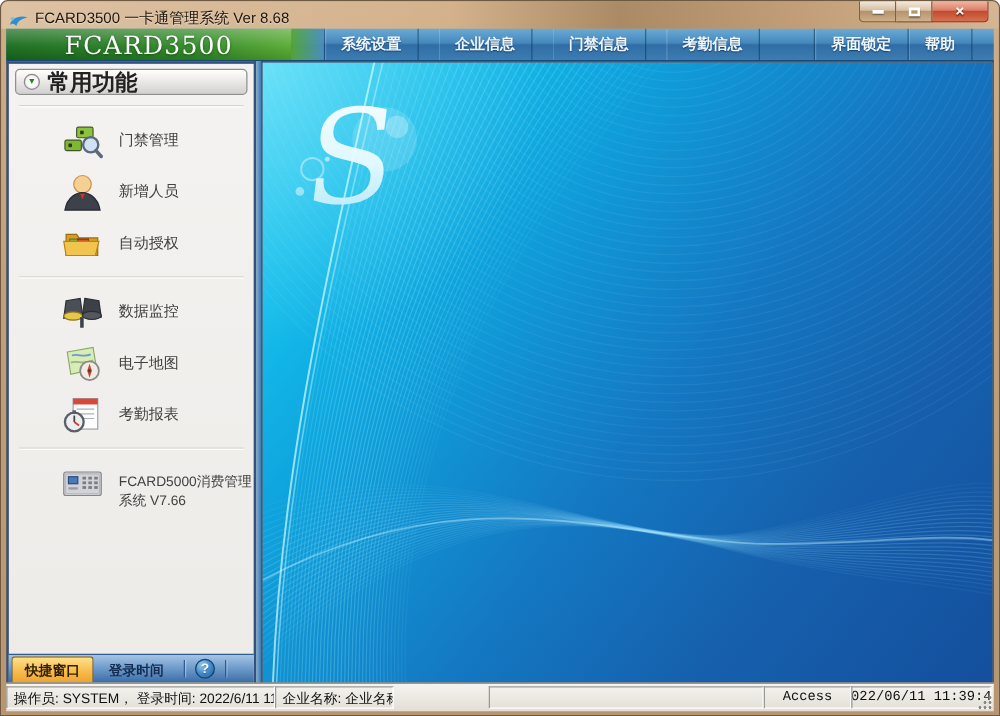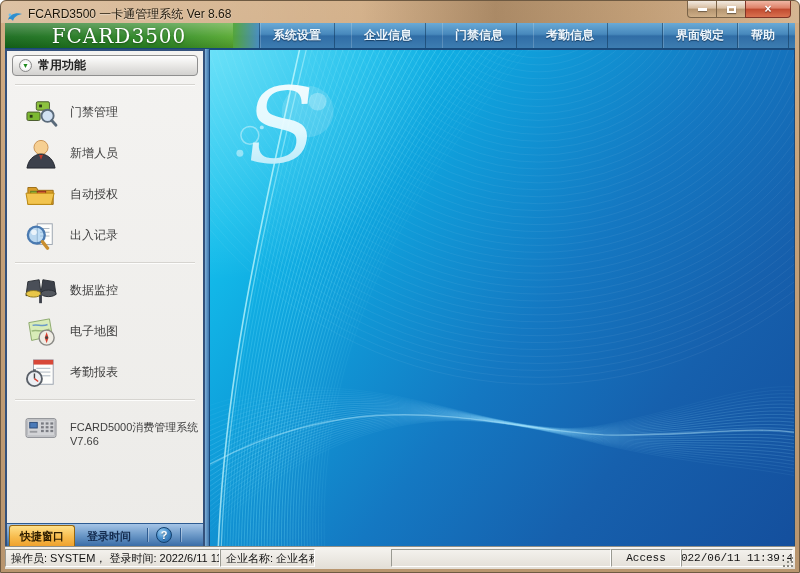--- a/index.html
+++ b/index.html
@@ -57,43 +57,43 @@
   .brand-blend{ flex:0 0 26px;
     background:linear-gradient(90deg,#55a82e 0%, #4b8fc0 100%); opacity:.9; }
   .menu-items{ display:flex; align-items:stretch;gap:16px; }
   .menu-item{
     display:flex; align-items:center; padding:0 13px; cursor:pointer;
     color:#eef6fc; font-size:12px; font-weight:bold; text-shadow:0 1px 1px rgba(10,40,70,.7);
     border-right:1px solid rgba(14,52,88,.55); box-shadow:inset 1px 0 0 rgba(255,255,255,.18);
   }
   .menu-item:first-child{ border-left:1px solid rgba(14,52,88,.55); }
   .menu-spacer{ flex:1; }
-  .menu-right{ display:flex; align-items:stretch; margin-right:6px; }
+  .menu-right{ display:flex; align-items:stretch; margin-right:17px; }
 
   
   .body-row{ flex:1; margin:0 4px; display:flex; min-height:0; }
 
   .sidebar{
     flex:0 0 200px; display:flex; flex-direction:column;
     background:linear-gradient(180deg,#f4f3f1 0%, #ecebe8 100%);
     border:2px solid #33517c; border-bottom:none; min-height:0;
   }
   .sb-header{
     margin:4px 5px 2px 5px; height:21px; display:flex; align-items:center; gap:6px;
     background:linear-gradient(180deg,#ffffff 0%, #e9e8e6 50%, #d2d1cf 100%);
     border:1px solid #8f8f8f; border-radius:4px; padding:0 6px; cursor:pointer;
   }
   .sb-header-circle{
     width:13px; height:13px; border-radius:50%; background:radial-gradient(#ffffff 35%, #dcdcdc);
     border:1px solid #8a8a8a; display:flex; align-items:center; justify-content:center;
   }
   .sb-header-circle span{ font-size:7px; color:#1e8a1e; line-height:1; }
-  .sb-header-label{ font-size:12px; font-weight:bold; color:#222;font-family:Liberation Serif, serif; }
+  .sb-header-label{ font-size:18px; font-weight:bold; color:#222;font-family:Liberation Serif, serif; }
   .sb-divider{ height:2px; margin:6px 8px; border-top:1px solid #d6d4d0; border-bottom:1px solid #fdfdfc; flex:0 0 auto; }
-  .sb-items{ display:flex; flex-direction:column; }
+  .sb-items{ display:flex; flex-direction:column;padding-left:25px; }
   .sb-item{
     height:41px; display:flex; align-items:center; gap:11px; padding-left:16px; cursor:pointer;
   }
   .sb-item .icon{ width:36px; height:32px; flex:0 0 auto; display:flex; align-items:center; justify-content:center; }
   .sb-item .label{ font-size:12px; color:#404040; }
   .sb-item.small-label .label{ font-size:11px;margin-top:12px; }
   .sb-flex{ flex:1; }
 
   .sb-tabbar{
     flex:0 0 23px; display:flex; align-items:flex-end; gap:2px; padding:0 2px;
@@ -232,36 +232,20 @@
         <div class="sb-item">
           <span class="icon">
             <svg viewBox="0 0 34 32" width="34" height="30">
               <path d="M3,8 L12,8 L14,11 L30,11 L30,26 L3,26 z" fill="#d89c28" stroke="#9a6c14"></path>
               <rect x="6" y="12" width="9" height="6" fill="#88b83c" stroke="#5c7c24"></rect>
               <rect x="13" y="12" width="9" height="6" fill="#d85038" stroke="#8c2c1c"></rect>
               <path d="M1,14 L31,14 L28,26 L3,26 z" fill="#f2c44e" stroke="#b8860f"></path>
             </svg>
           </span>
           <span class="label">自动授权</span>
-        </div>
-        <div class="sb-item">
-          <span class="icon">
-            <svg viewBox="0 0 34 32" width="34" height="30">
-              <rect x="13" y="3" width="16" height="22" fill="#fdfdfb" stroke="#99a2ae"></rect>
-              <g stroke="#aab4be" stroke-width="1">
-                  <line x1="16" y1="8" x2="26" y2="8"></line>
-                  <line x1="16" y1="12" x2="26" y2="12"></line>
-                  <line x1="16" y1="16" x2="26" y2="16"></line>
-                </g>
-              <circle cx="12" cy="15" r="9" fill="rgba(140,195,240,.55)" stroke="#4a7ab0" stroke-width="2.5"></circle>
-              <circle cx="9.5" cy="12" r="3" fill="rgba(255,255,255,.7)"></circle>
-              <line x1="18.5" y1="22" x2="24" y2="29" stroke="#c98e2e" stroke-width="3.5" stroke-linecap="round"></line>
-            </svg>
-          </span>
-          <span class="label">出入记录</span>
         </div>
       </div>
 
       <div class="sb-divider"></div>
 
       <div class="sb-items">
         <div class="sb-item">
           <span class="icon">
             <svg viewBox="0 0 34 32" width="34" height="30">
               <path d="M3,6 L15,4 L17,18 L1,21 z" fill="#4a4f58" stroke="#2a2e34"></path>

